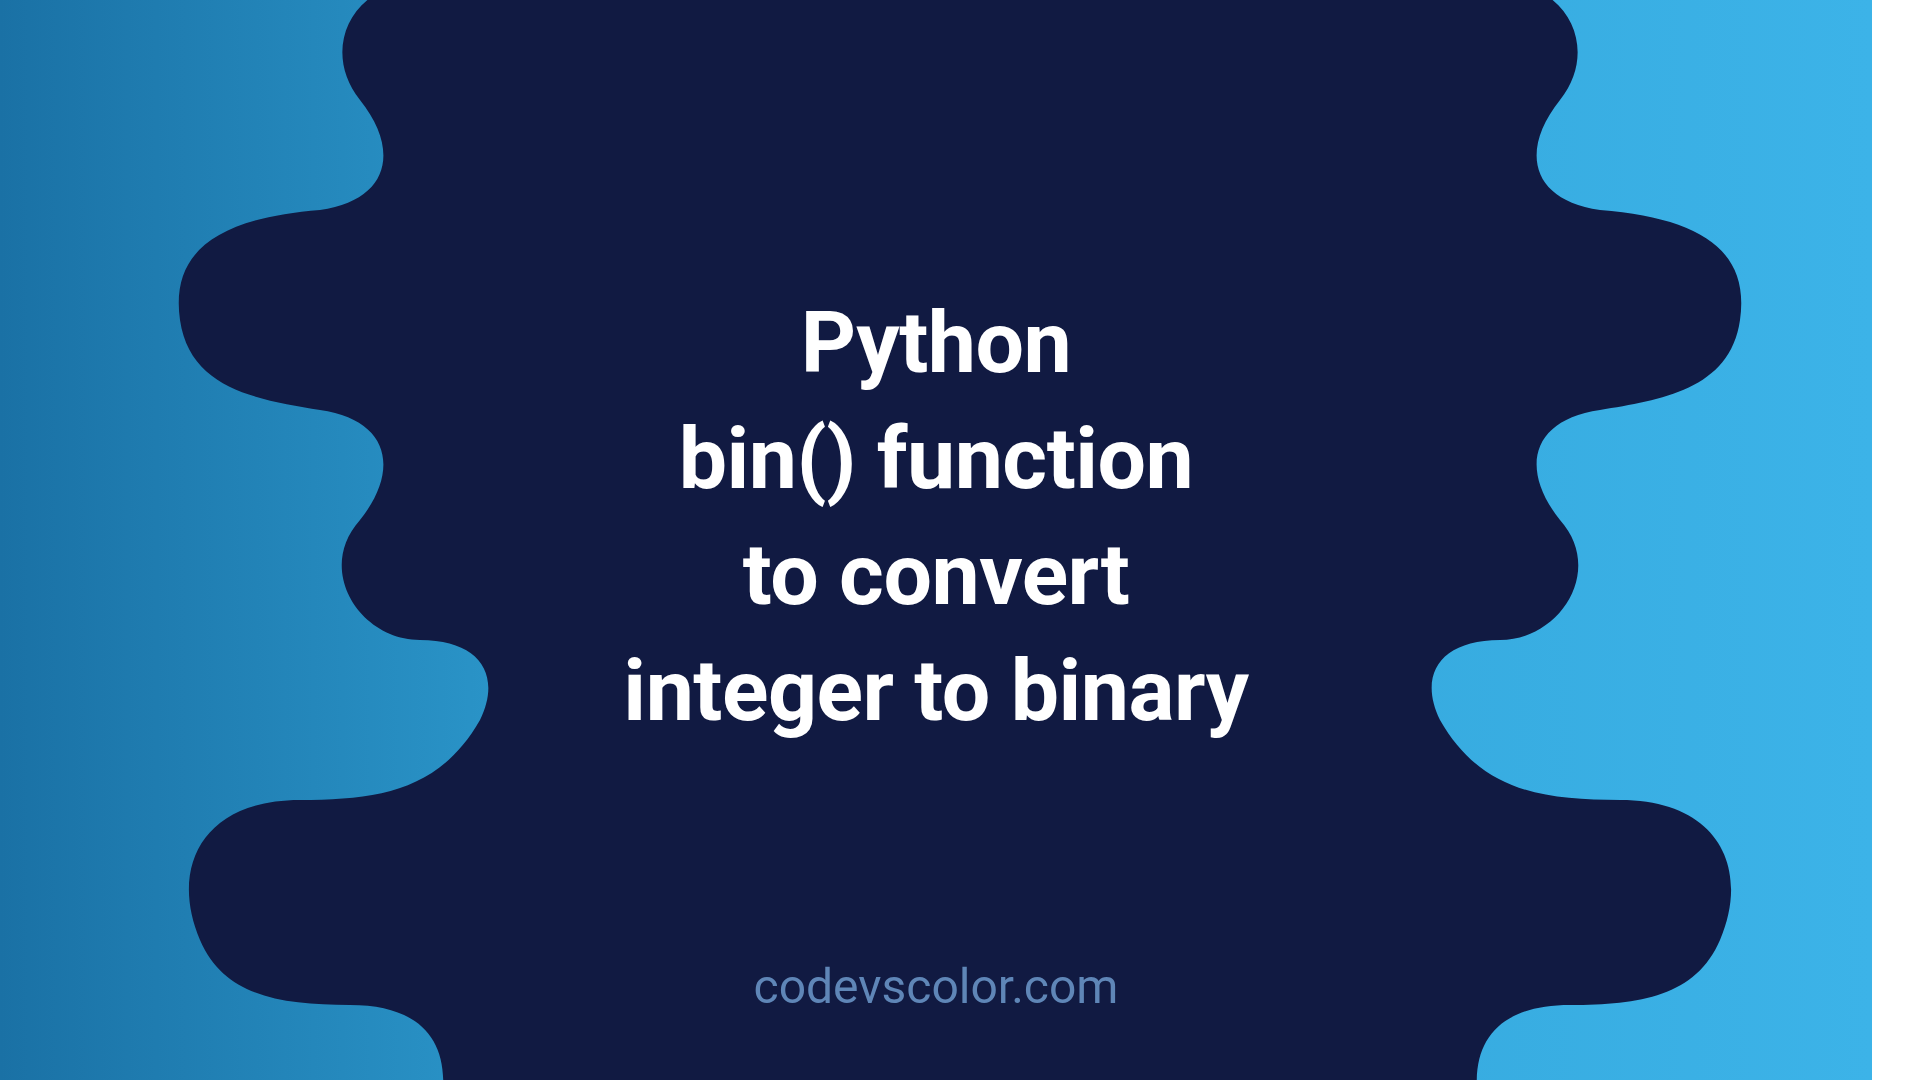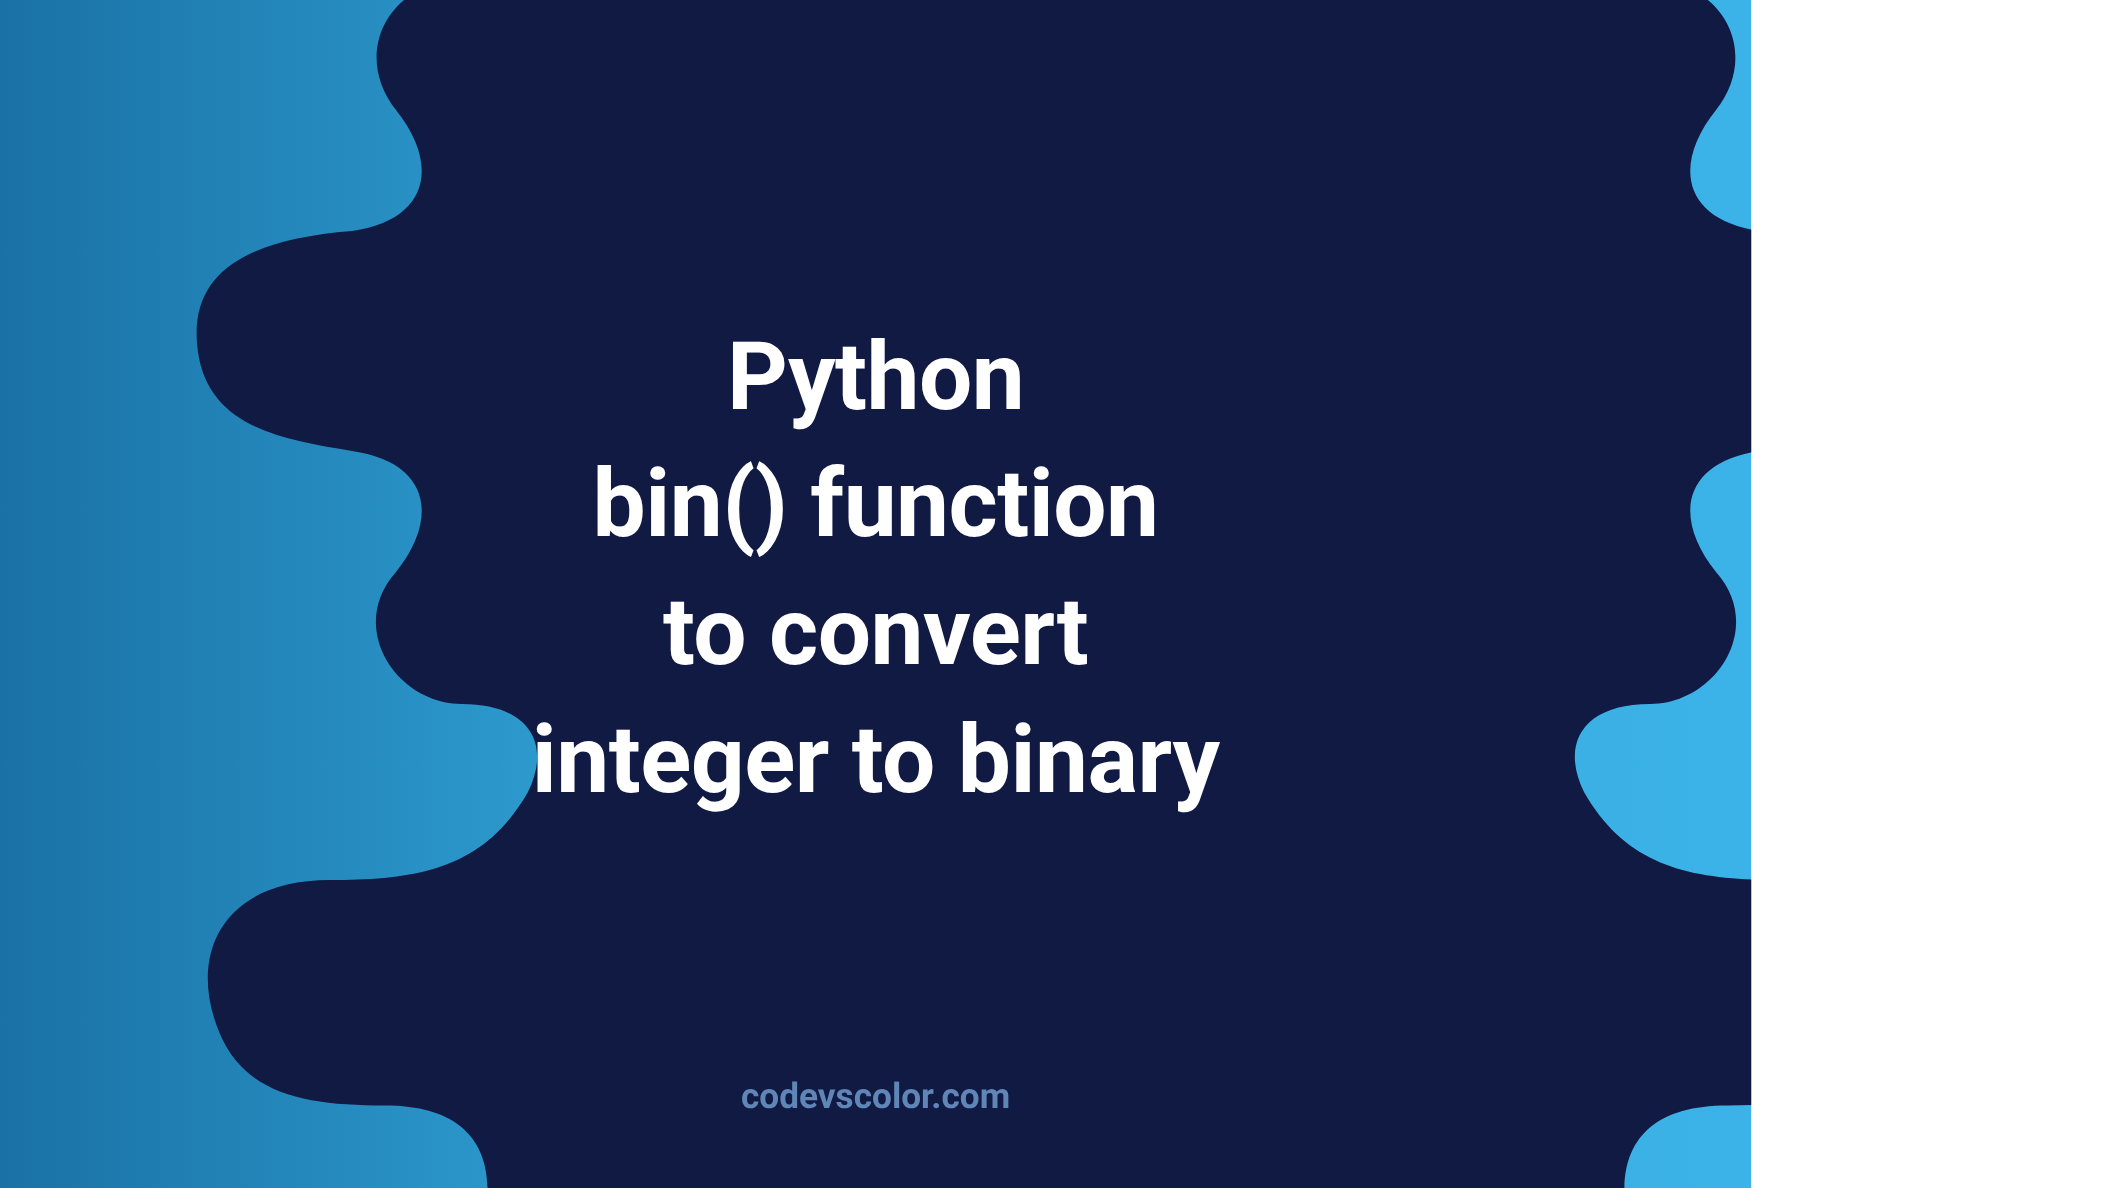--- a/index.html
+++ b/index.html
@@ -5,21 +5,21 @@
   html, body {
     margin: 0;
     padding: 0;
     width: 1920px;
     height: 1080px;
     overflow: hidden;
     font-family: -apple-system, BlinkMacSystemFont, "Segoe UI", Roboto, "Helvetica Neue", Arial, sans-serif;
   }
   .canvas {
     position: relative;
-    width: 1592px;
+    width: 1872px;
     height: 1080px;
     background: linear-gradient(90deg, #1a71a5 0%, #2f9fd3 35%, #3cb3e8 100%);
     overflow: hidden;
   }
   .blob-wrap {
     position: absolute;
     top: 0; left: 0; width: 1920px; height: 1080px;
     pointer-events: none;
   }
   .title {
@@ -34,22 +34,22 @@
     text-align: center;
     white-space: pre;
     letter-spacing: -0.5px;
   }
   .watermark {
     position: absolute;
     bottom: 65px;
     left: 50%;
     transform: translateX(-50%);
     color: #5f86b7;
-    font-size: 32px;
-    font-weight: 700;
+    font-size: 48px;
+    font-weight: 400;
   }
 </style>
 </head>
 <body>
 
 <div class="canvas">
   <svg class="blob-wrap" viewBox="0 0 1920 1080" preserveAspectRatio="none">
     <path fill="#111a42" d="
       M 430 -20
       L 1490 -20

